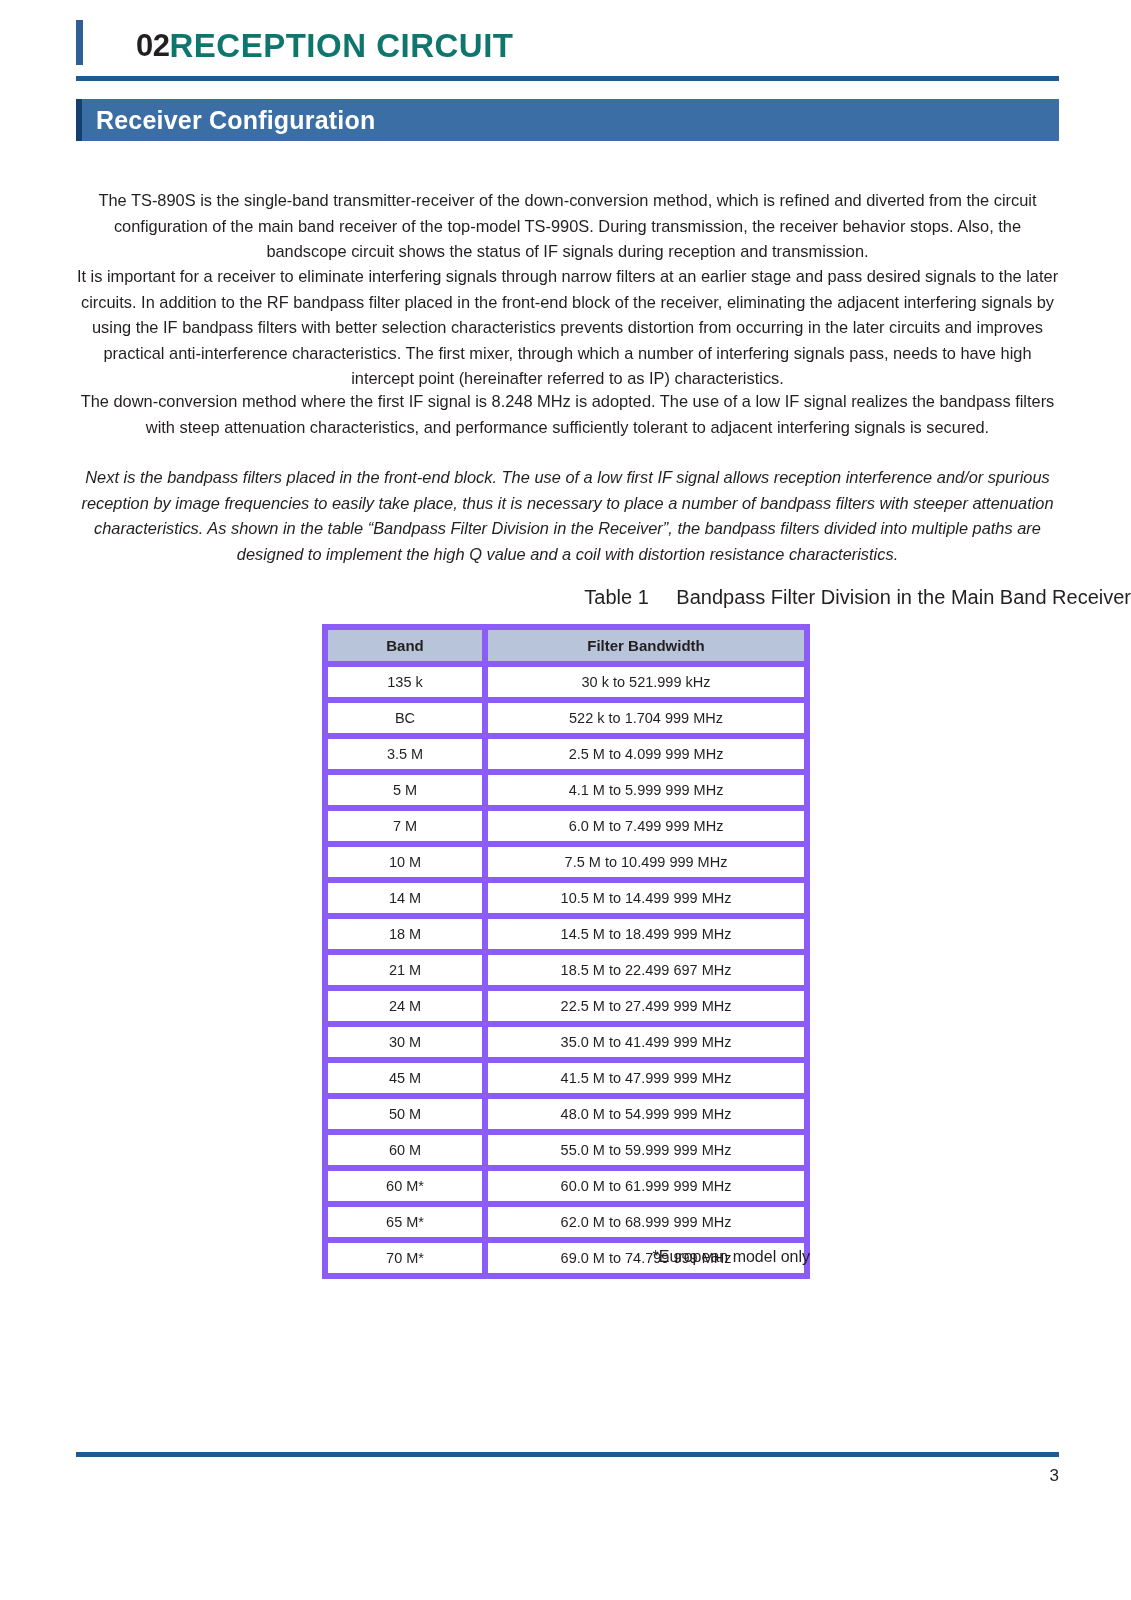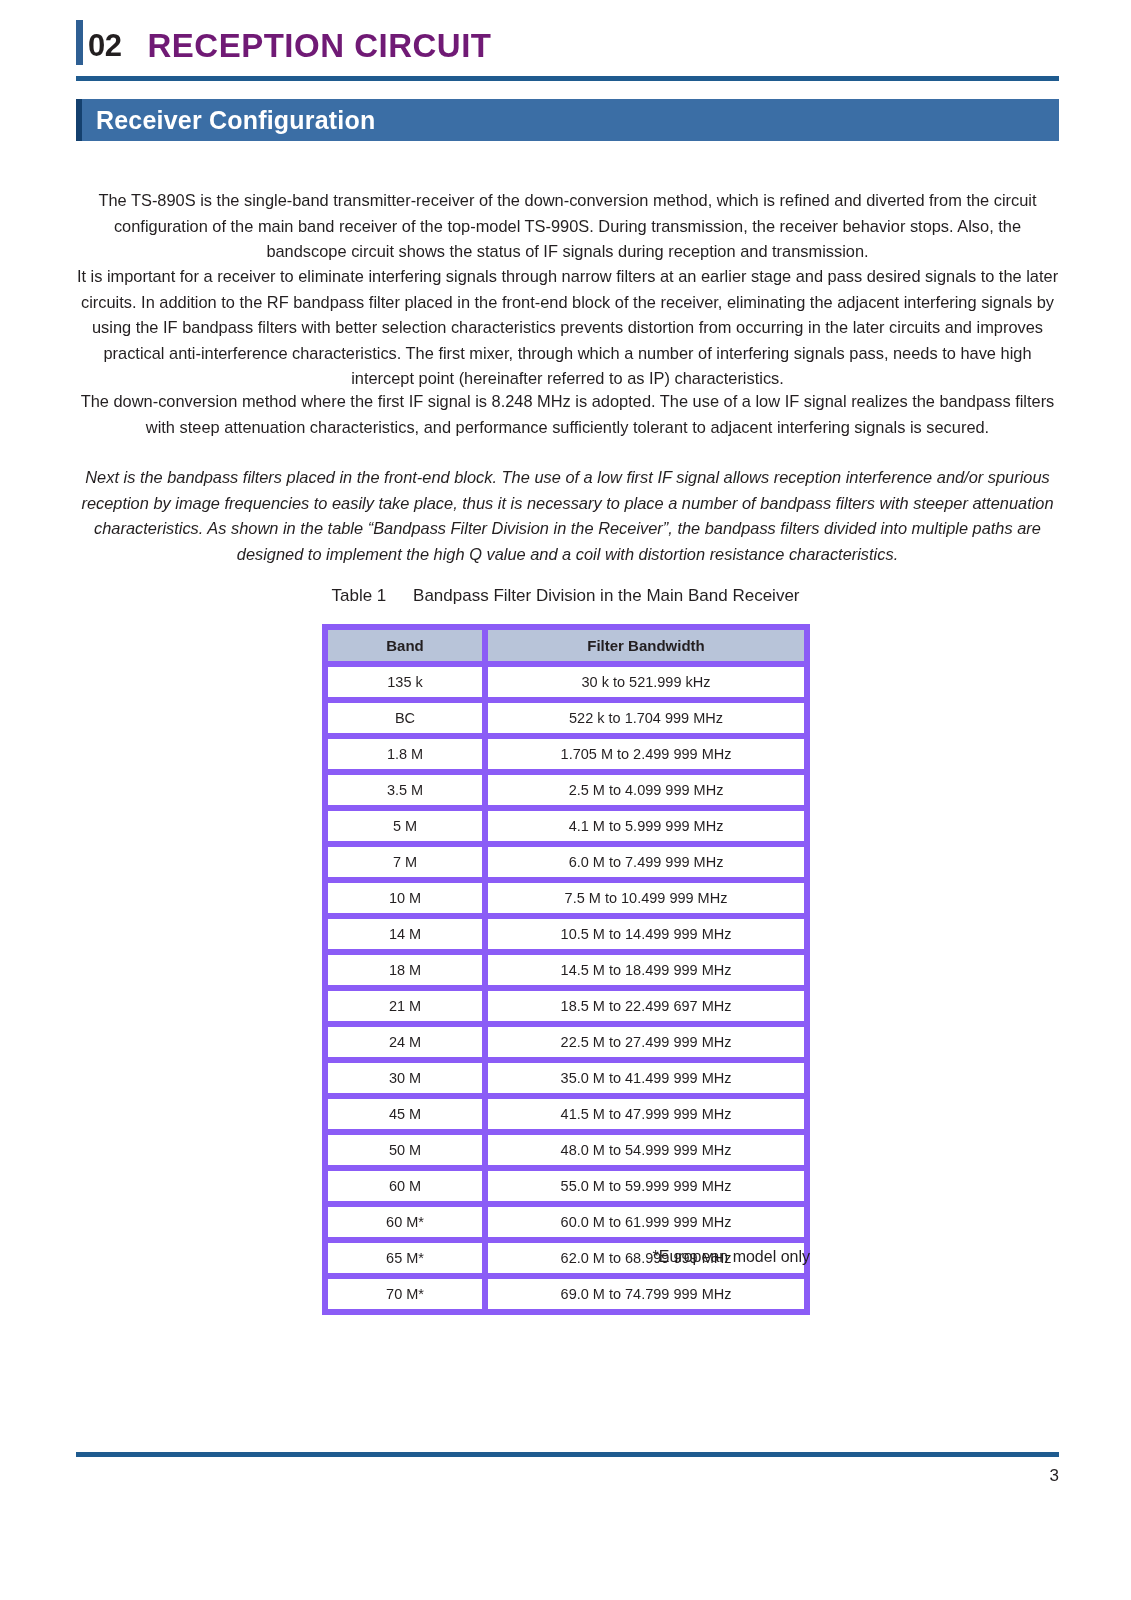--- a/index.html
+++ b/index.html
@@ -25,42 +25,42 @@
 
   
   .chapter-header {
     position: absolute;
     left: 76px;
     top: 22px;
     width: 983px;
     height: 48px;
     display: flex;
     align-items: center;
+    padding-left: 48px;
   }
   .chapter-bar {
     position: absolute;
     left: 76px;
     top: 20px;
     width: 7px;
     height: 45px;
     background: #2e5f93;
   }
   .chapter-number {
     font-size: 31px;
     font-weight: bold;
     letter-spacing: -0.5px;
     color: #231f20;
     margin-left: 12px;
   }
   .chapter-title {
     font-size: 33px;
     font-weight: bold;
     letter-spacing: 0.5px;
-    color: #701a75;
-    margin-left: 26px;
+    color: #0f766e;
   }
   .header-rule {
     position: absolute;
     left: 76px;
     top: 76px;
     width: 983px;
     height: 5px;
     background: #1f5b8f;
   }
 
@@ -102,22 +102,22 @@
   #para-1 { top: 248px; }
   #para-2 { top: 373px; }
   #para-3 { top: 449px; font-style: italic; }
 
   
   .table-caption {
     position: absolute;
     top: 586px;
     left: 0;
     width: 1131px;
-    text-align: center;
-    font-size: 17px;
+    text-align: right;
+    font-size: 20px;
     color: #231f20;
   }
   .table-caption .cap-label { margin-right: 22px; }
 
   
   .data-table {
     position: absolute;
     left: 322px;
     top: 624px;
     width: 488px;
@@ -210,24 +210,20 @@
     <tbody>
       <tr>
           <td>135 k</td>
           <td>30 k to 521.999 kHz</td>
         </tr>
       <tr>
           <td>BC</td>
           <td>522 k to 1.704 999 MHz</td>
         </tr>
       <tr>
-          <td>1.8 M</td>
-          <td>1.705 M to 2.499 999 MHz</td>
-        </tr>
-      <tr>
           <td>3.5 M</td>
           <td>2.5 M to 4.099 999 MHz</td>
         </tr>
       <tr>
           <td>5 M</td>
           <td>4.1 M to 5.999 999 MHz</td>
         </tr>
       <tr>
           <td>7 M</td>
           <td>6.0 M to 7.499 999 MHz</td>

